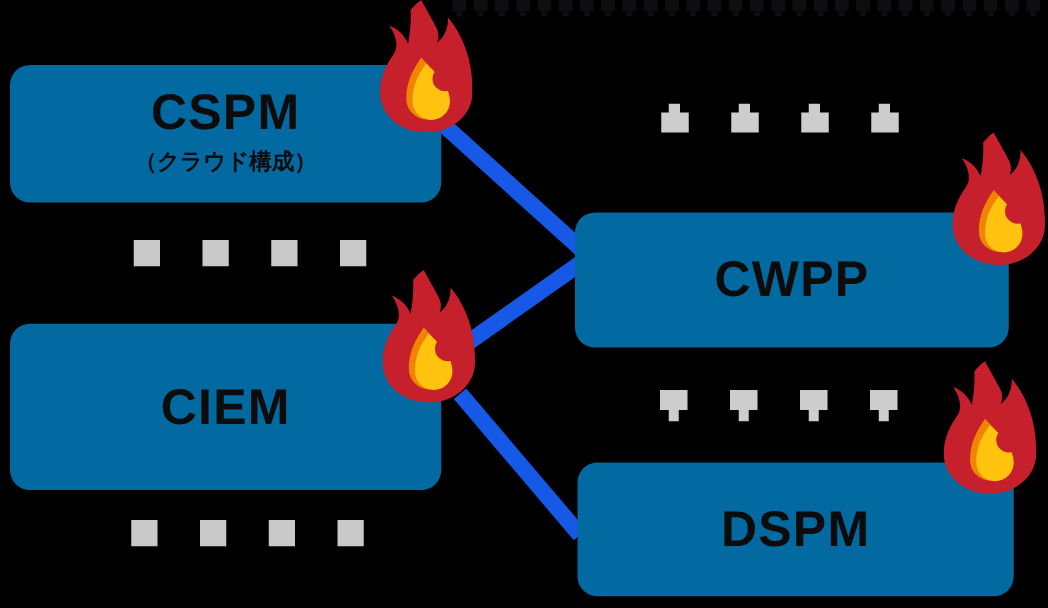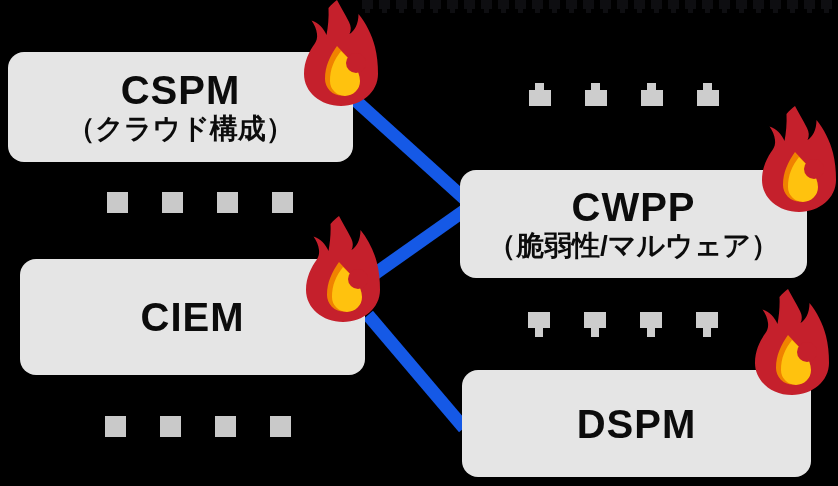--- a/index.html
+++ b/index.html
@@ -8,33 +8,33 @@
     width:838px;height:486px;
     background:#000;
     overflow:hidden;
     font-family:"Liberation Sans","DejaVu Sans",sans-serif;
   }
   
   .lines{position:absolute;left:0;top:0;z-index:1;}
   
   .card{
     position:absolute;z-index:2;
-    background:#e5e5e5;border-radius:16px;
+    background:#0369a1;border-radius:16px;
     display:flex;flex-direction:column;align-items:center;justify-content:center;
     text-align:center;
   }
   .card-cspm{left:8px;top:52px;width:345px;height:110px;}
   .card-cwpp{left:460px;top:146px;width:347px;height:108px;margin-top:24px;}
-  .card-ciem{left:8px;top:259px;width:345px;height:116px;margin-left:12px;}
+  .card-ciem{left:8px;top:259px;width:345px;height:133px;}
   .card-dspm{left:462px;top:370px;width:349px;height:107px;}
   .card-title{
     font-size:40px;font-weight:800;color:#0c0c0c;line-height:44px;letter-spacing:1px;
   }
   .card-subtitle{
-    font-size:28px;font-weight:700;color:#0c0c0c;line-height:34px;
+    font-size:18px;font-weight:700;color:#0c0c0c;line-height:34px;
   }
   
   .flame{position:absolute;z-index:3;width:74px;height:108px;}
   .flame-cspm{left:304px;top:-2px;}
   .flame-cwpp{left:762px;top:104px;}
   .flame-ciem{left:306px;top:214px;}
   .flame-dspm{left:755px;top:287px;}
   
   .row{position:absolute;display:flex;z-index:1;}
   .row-squares-cspm{left:107px;top:192px;gap:34px;}
@@ -120,21 +120,20 @@
       <span class="plug-down"></span>
     </div>
 
   <div class="card card-cspm">
     <div class="card-title">CSPM</div>
     <div class="card-subtitle">（クラウド構成）</div>
   </div>
 
   <div class="card card-cwpp">
     <div class="card-title">CWPP</div>
-    <div class="card-subtitle">（脆弱性/マルウェア）</div>
   </div>
 
   <div class="card card-ciem">
     <div class="card-title">CIEM</div>
   </div>
 
   <div class="card card-dspm">
     <div class="card-title">DSPM</div>
   </div>
 

